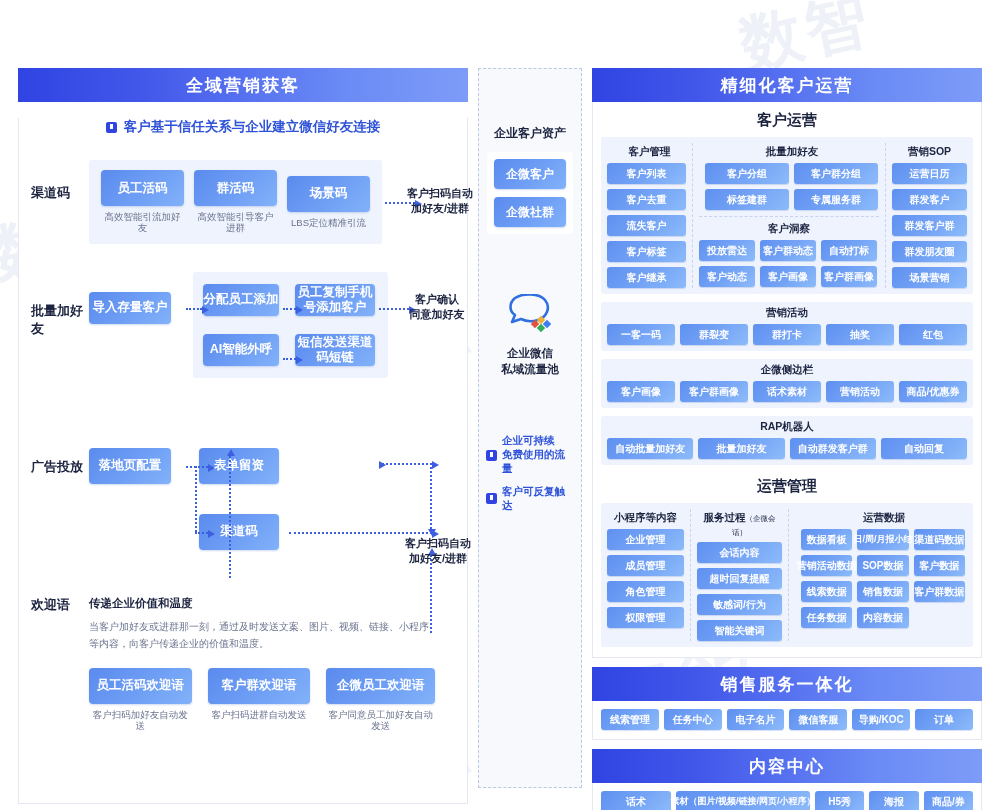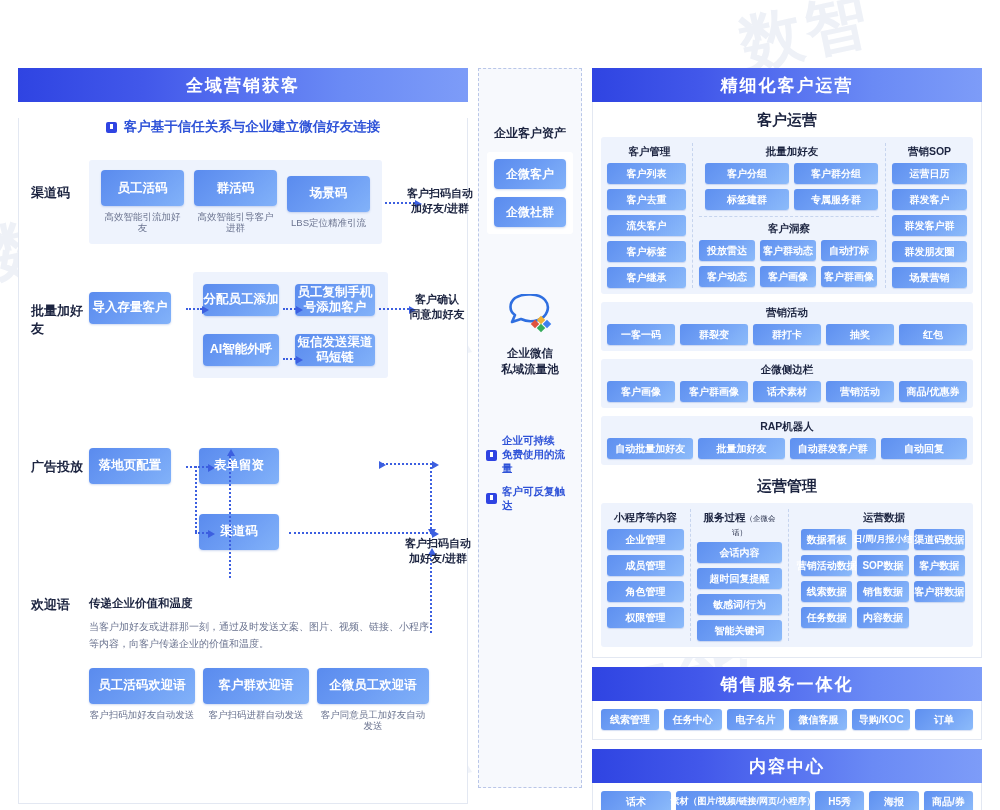--- a/index.html
+++ b/index.html
@@ -312,21 +312,21 @@
         <div>加好友/进群</div>
       </div>
 
       <div class="arrow-v up" style="left:210px;top:338px;height:122px;"></div>
 
       <div class="row" style="margin-top:46px;">
         <div class="rowlabel">欢迎语</div>
         <div style="width:360px;padding-right:14px;">
           <div style="font-size:11.5px;font-weight:700;color:#1c2440;">传递企业价值和温度</div>
           <div style="font-size:10px;color:#5c6party;color:#6b7490;line-height:1.7;margin-top:7px;">当客户加好友或进群那一刻，通过及时发送文案、图片、视频、链接、小程序等内容，向客户传递企业的价值和温度。</div>
-          <div style="display:flex;gap:8px;margin-top:16px;">
+          <div style="display:flex;gap:16px;margin-top:16px;">
             <div style="width:106px;">
               <div class="btn" style="height:36px;">员工活码欢迎语</div>
               <div class="cap">客户扫码加好友自动发送</div>
             </div>
             <div style="width:106px;">
               <div class="btn" style="height:36px;">客户群欢迎语</div>
               <div class="cap">客户扫码进群自动发送</div>
             </div>
             <div style="width:112px;">
               <div class="btn" style="height:36px;">企微员工欢迎语</div>

